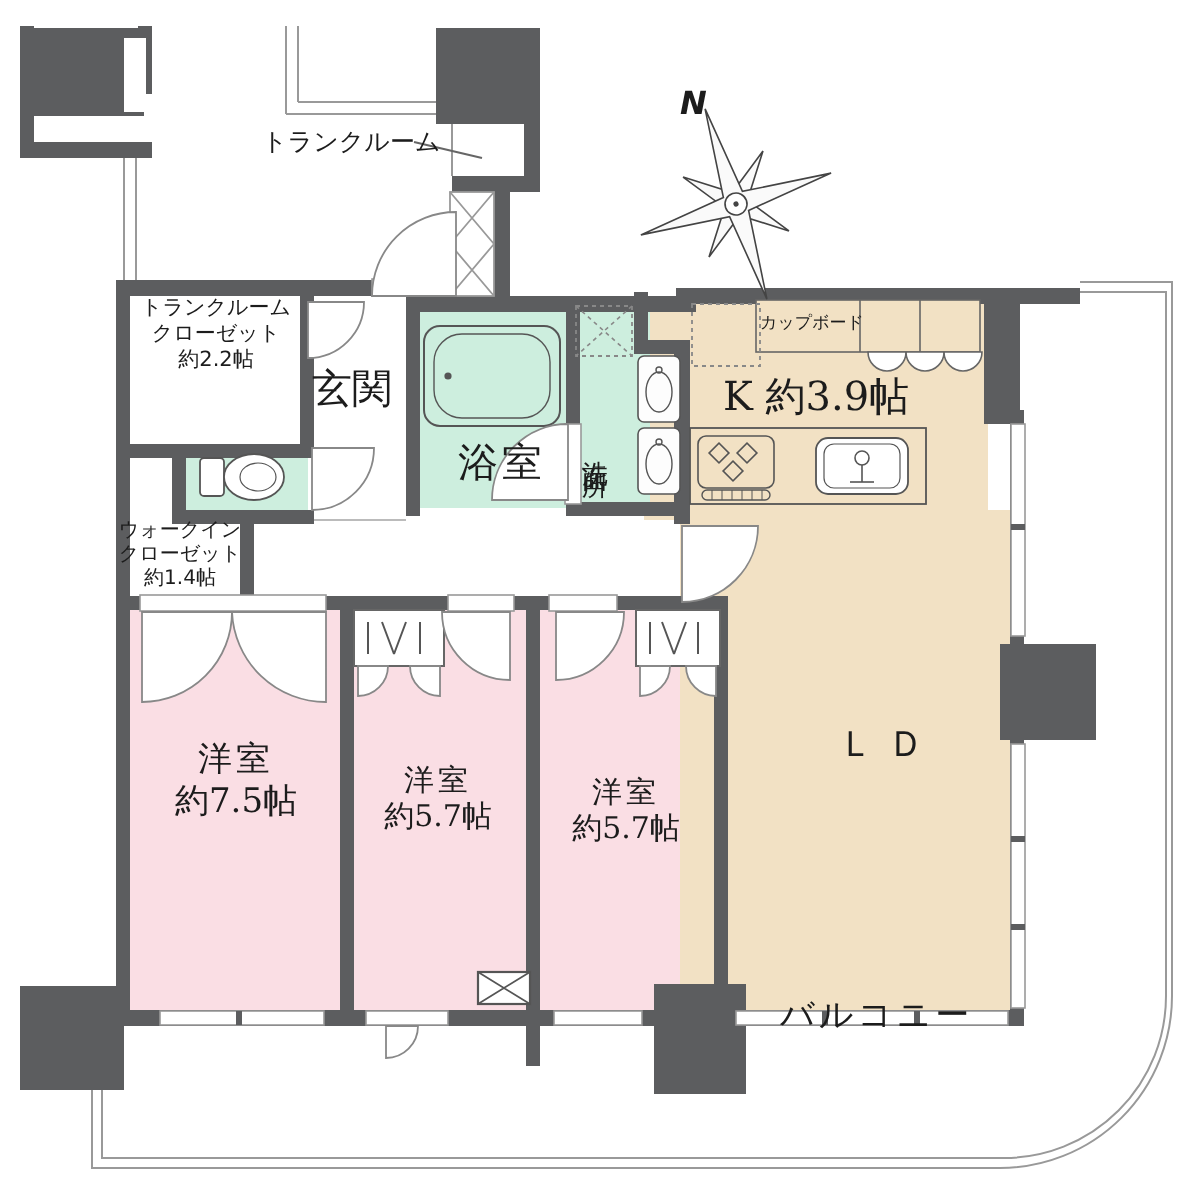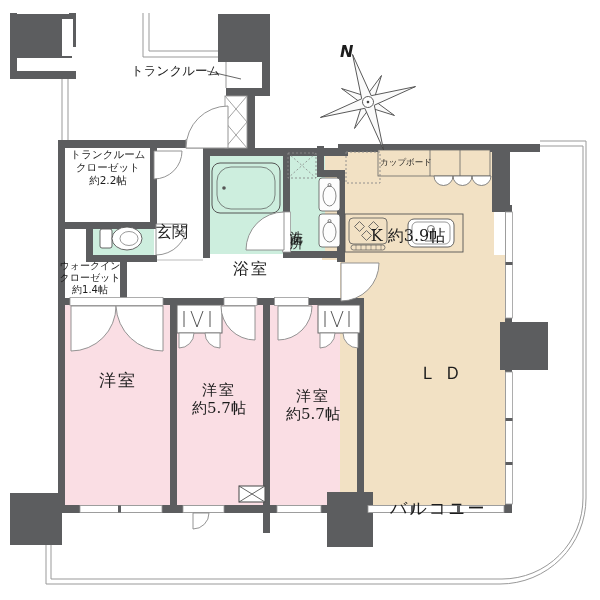--- a/index.html
+++ b/index.html
@@ -5,21 +5,21 @@
   html,body{margin:0;padding:0;background:#fff;}
   .plan{position:relative;width:600px;height:600px;background:#fff;overflow:hidden;}
   .plan svg{position:absolute;left:0;top:0;}
   .lbl{position:absolute;color:#1c1c1c;line-height:1.22;text-align:center;white-space:nowrap;}
   .serif{font-family:"DejaVu Serif","Liberation Serif",serif;}
   .sans{font-family:"DejaVu Sans","Liberation Sans",sans-serif;}
   .vert{writing-mode:vertical-rl;letter-spacing:3px;}
   .b1{font-size:17px;}
   .b23{font-size:15px;}
   .big{font-size:18px;}
-  .mid{font-size:16px;margin-top:40px;}
+  .mid{font-size:20px;}
   .small{font-size:10.5px;}
   .tiny{font-size:10px;}
   .cup{font-size:8.5px;}
   .ls2{letter-spacing:2px;}
   .ls4{letter-spacing:4px;}
   .north{font-style:italic;font-weight:bold;font-size:16px;}
   .lbl span{display:block;}
 </style>
 </head>
 <body>
@@ -244,20 +244,21 @@
   <span>クローゼット</span>
   <span>約1.4帖</span>
 </div>
 
 <div class="lbl serif big" style="left:392px;top:362px;width:104px;">
   <span style="letter-spacing:7px;">ＬＤ</span>
 </div>
 
 <div class="lbl serif b1" style="left:68px;top:370px;width:100px;">
   <span class="ls2">洋室</span>
+  <span>約7.5帖</span>
 </div>
 
 <div class="lbl serif b23" style="left:177px;top:381px;width:84px;">
   <span class="ls2">洋室</span>
   <span>約5.7帖</span>
 </div>
 
 <div class="lbl serif b23" style="left:271px;top:387px;width:84px;">
   <span class="ls2">洋室</span>
   <span>約5.7帖</span>

